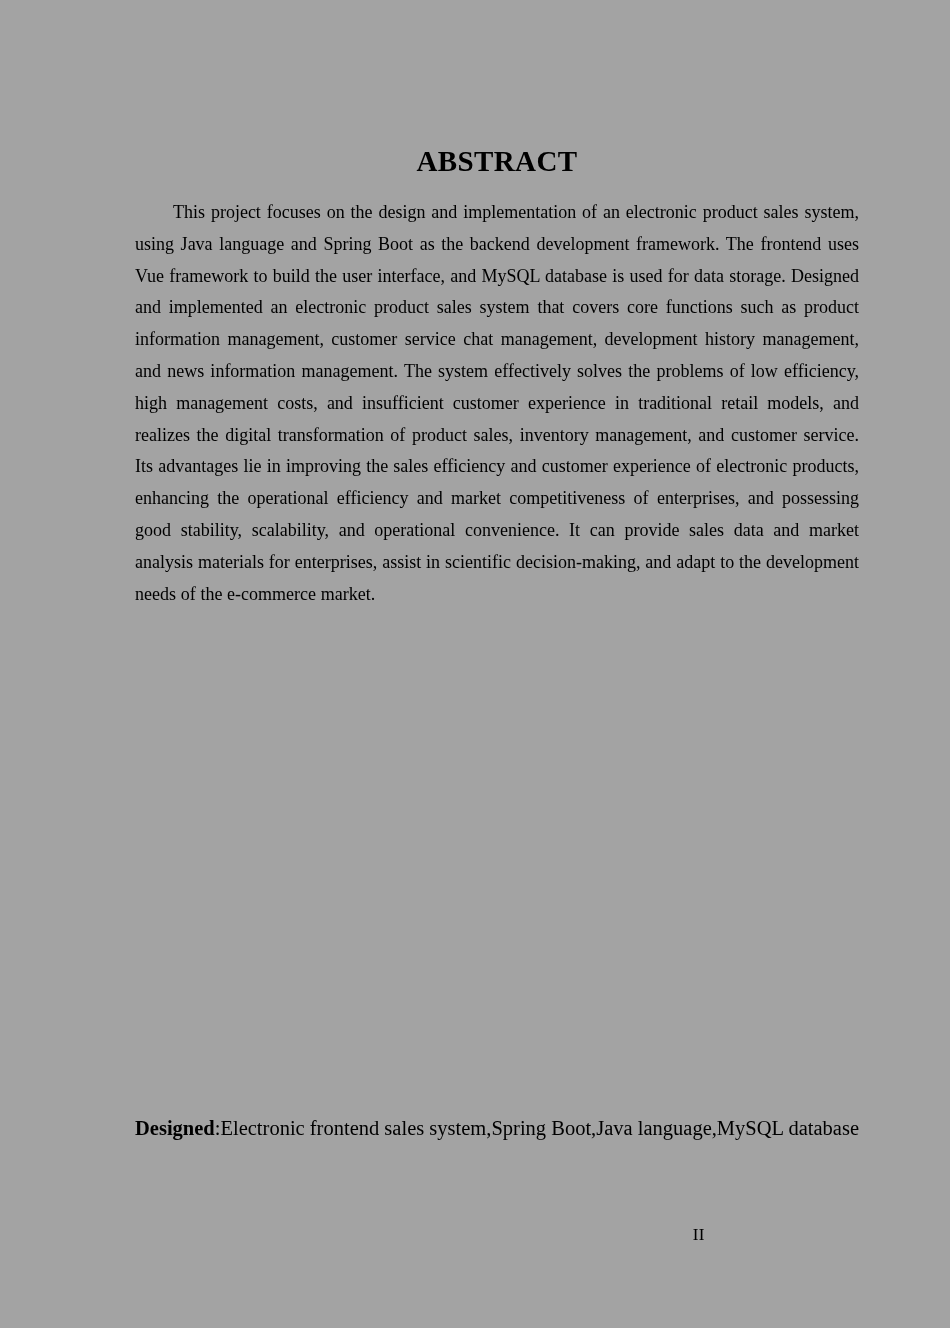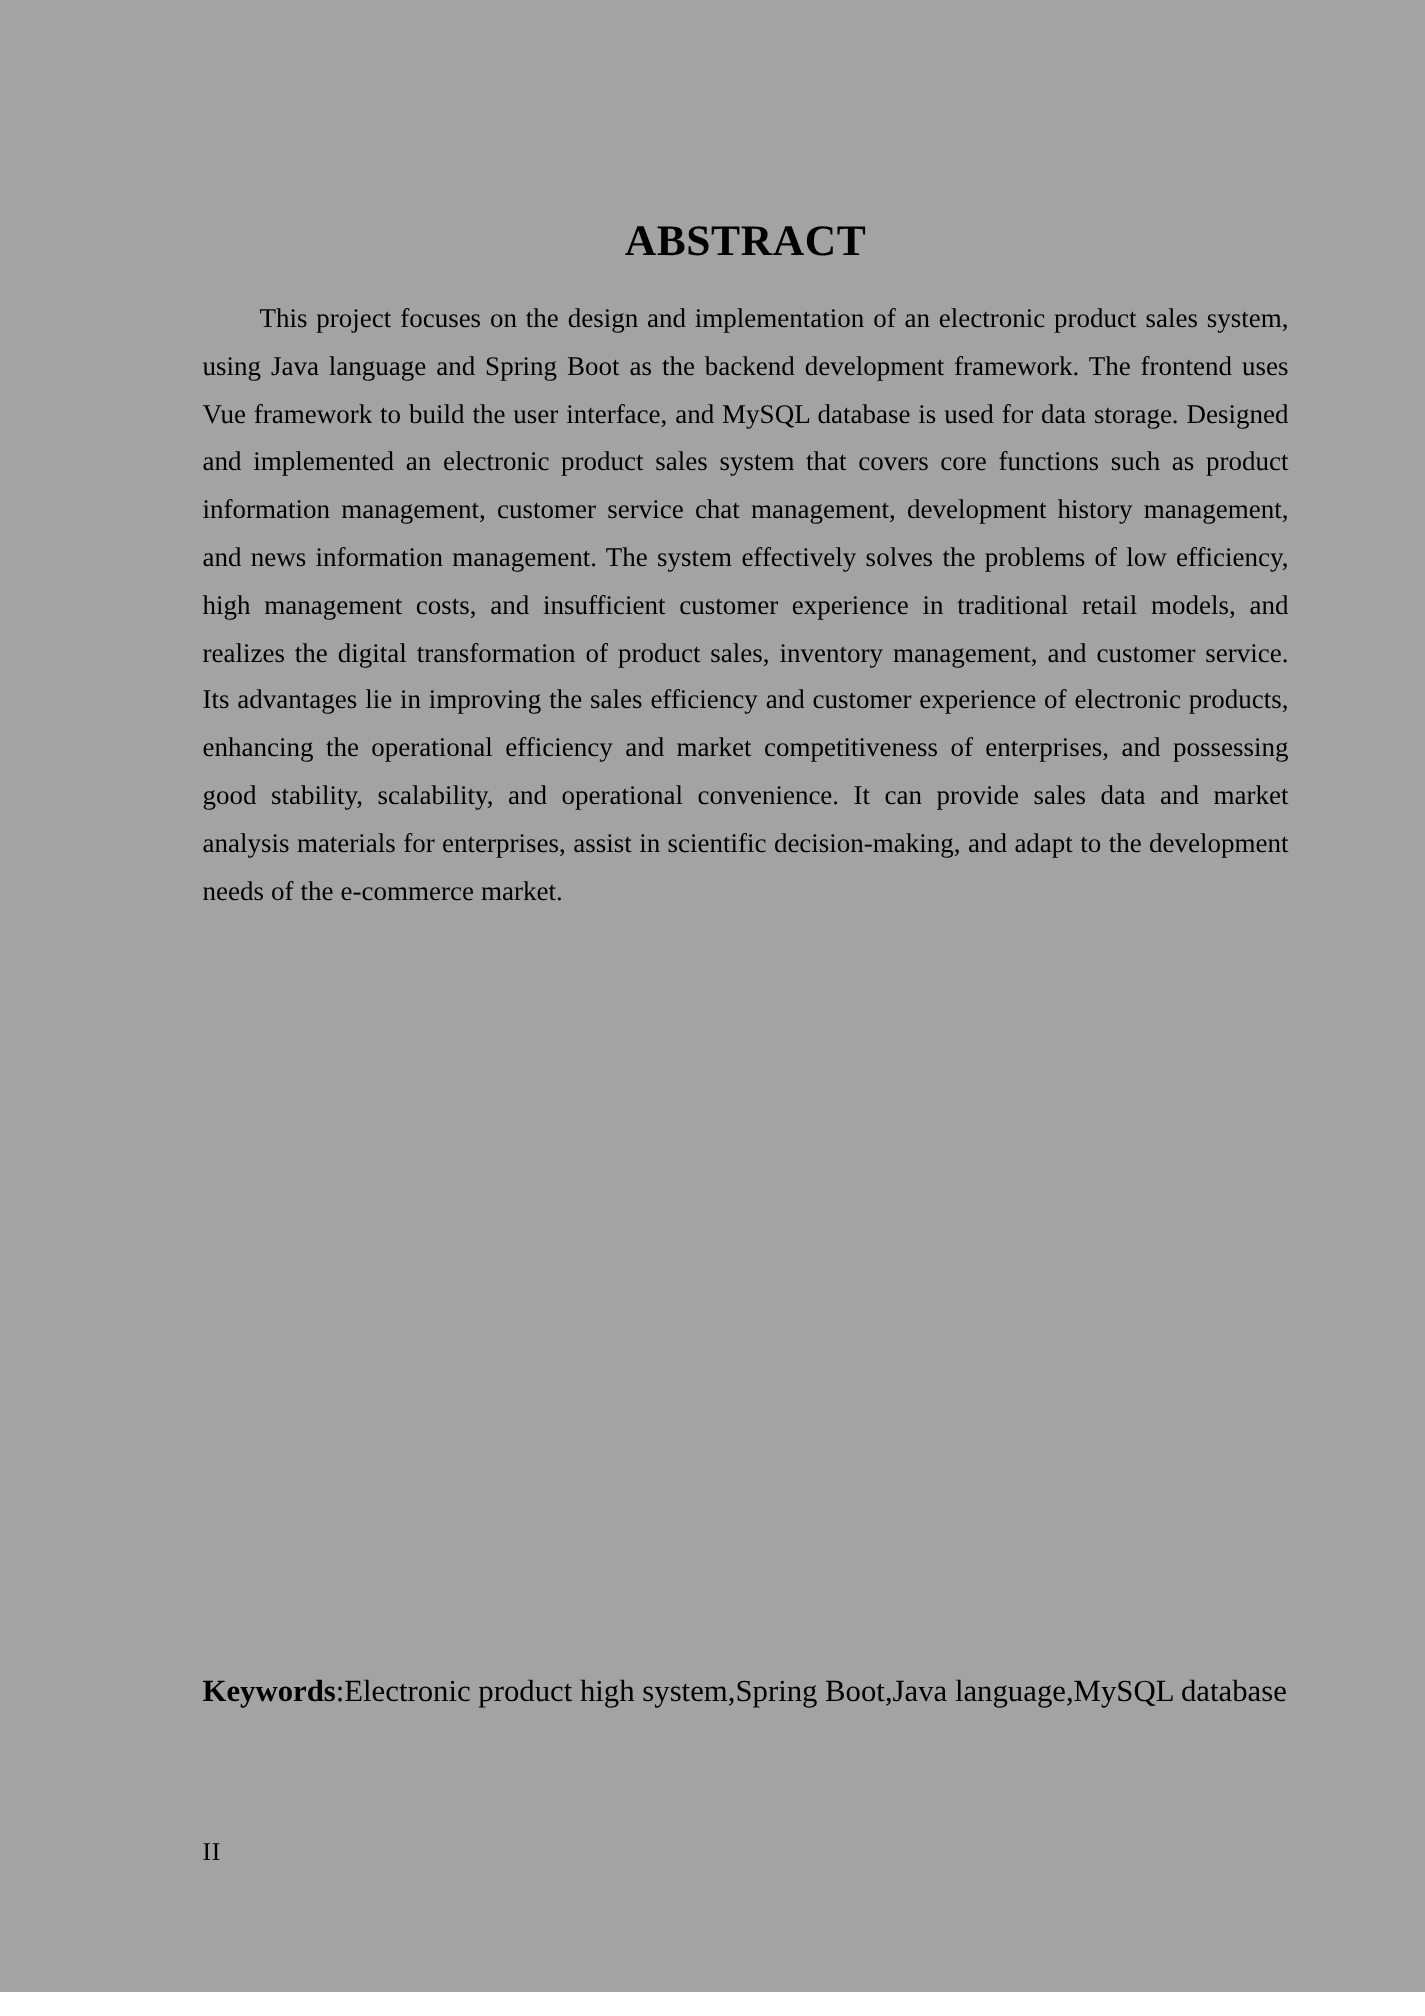--- a/index.html
+++ b/index.html
@@ -83,36 +83,36 @@
   .keywords-value {
     font-weight: normal;
   }
 
   
   .page-number {
     position: absolute;
     top: 1224px;
     left: 0;
     width: 570px;
-    text-align: left;
+    text-align: right;
     font-size: 17px;
     line-height: 22px;
     letter-spacing: 0.5px;
   }
 </style>
 </head>
 <body>
 
 <div class="page">
   <div class="content">
 
     <h1 class="abstract-title">ABSTRACT</h1>
 
     <p class="abstract-body">This project focuses on the design and implementation of an electronic product sales system, using Java language and Spring Boot as the backend development framework. The frontend uses Vue framework to build the user interface, and MySQL database is used for data storage. Designed and implemented an electronic product sales system that covers core functions such as product information management, customer service chat management, development history management, and news information management. The system effectively solves the problems of low efficiency, high management costs, and insufficient customer experience in traditional retail models, and realizes the digital transformation of product sales, inventory management, and customer service. Its advantages lie in improving the sales efficiency and customer experience of electronic products, enhancing the operational efficiency and market competitiveness of enterprises, and possessing good stability, scalability, and operational convenience. It can provide sales data and market analysis materials for enterprises, assist in scientific decision-making, and adapt to the development needs of the e-commerce market.</p>
 
     <p class="keywords-line">
-      <span class="keywords-label">Keywords</span><span class="keywords-sep">:</span><span class="keywords-value">Electronic product high system,Spring Boot,Java language,MySQL database</span>
+      <span class="keywords-label">Designed</span><span class="keywords-sep">:</span><span class="keywords-value">Electronic frontend sales system,Spring Boot,Java language,MySQL database</span>
     </p>
 
     <div class="page-number">II</div>
 
   </div>
 </div>
 
 </body></html>

